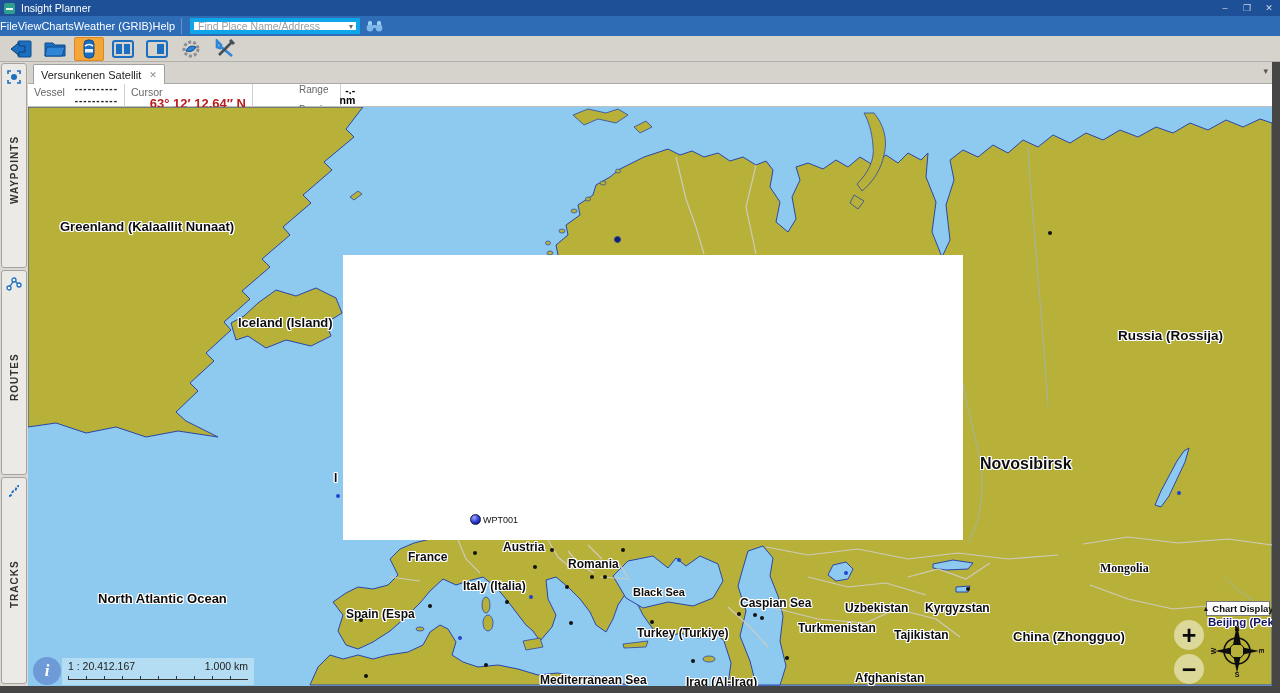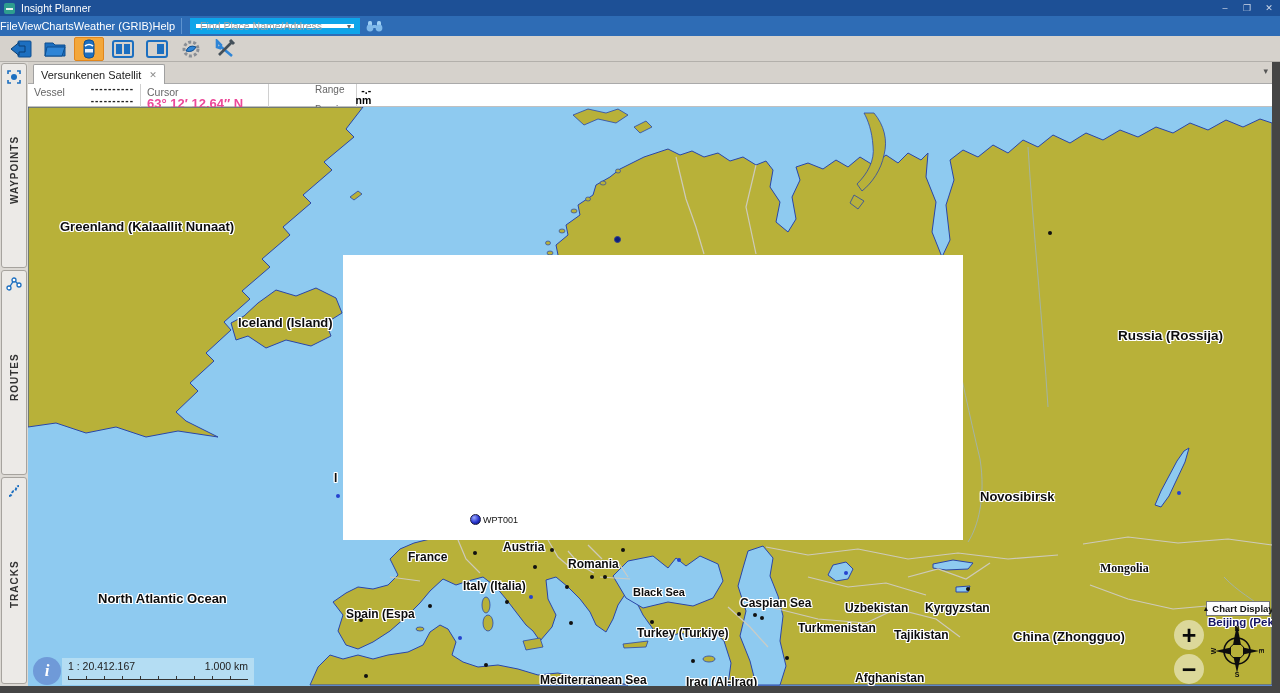--- a/index.html
+++ b/index.html
@@ -14,21 +14,21 @@
   #app-icon:before { content:""; position:absolute; left:2px; top:5px; width:7px; height:2px; background:#e8f4f0; }
   #win-controls { margin-left:auto; display:flex; align-items:center; }
   .winbtn { width:22px; height:16px; display:flex; align-items:center; justify-content:center;
             color:#cfd8e8; font-size:9px; cursor:default; }
 
   
   #menubar { position:absolute; left:0; top:16px; width:1280px; height:20px; background:#2e6cb5;
              display:flex; align-items:center; color:#fff; font-size:11px; }
   .menu-item { padding:0 0; height:20px; display:flex; align-items:center; }
   #search-wrap { margin-left:6px; padding-left:8px; border-left:1px solid #5d93cf; display:flex; align-items:center; }
-  #search-box { width:170px; height:16px; background:#fff; border:6px solid #0ea5e9; display:flex;
+  #search-box { width:170px; height:16px; background:#fff; border:4px solid #0ea5e9; display:flex;
                 align-items:center; font-size:10.5px; }
   #search-placeholder { color:#9aa0a6; padding-left:4px; flex:1; overflow:hidden; white-space:nowrap; }
   #search-chevron { color:#666; font-size:8px; padding-right:3px; }
   #binoculars-btn { width:20px; height:16px; margin-left:4px; display:flex; align-items:center; justify-content:center; }
 
   
   #toolbar { position:absolute; left:0; top:36px; width:1280px; height:26px; background:#d6d2cc;
              border-bottom:1px solid #b3b0ab; display:flex; align-items:center; padding-left:6px; }
   .tool-btn { width:30px; height:24px; display:flex; align-items:center; justify-content:center; margin-right:4px; }
   .tool-btn.active { background:#f3a73a; border:1px solid #e1861c; border-radius:2px; }
@@ -51,23 +51,23 @@
   #tab-overflow { position:absolute; right:4px; top:4px; color:#555; font-size:9px; }
 
   
   #infobar { position:absolute; left:28px; top:84px; width:1244px; height:23px; background:#fff;
              display:flex; font-size:10.5px; border-bottom:1px solid #c0c0c0; }
   .info-sec { height:23px; padding:0 6px; display:flex; }
   .sep { border-right:1px solid #d0d0d0; }
   .info-lab { color:#666; margin-right:5px; line-height:12px; }
   .two-rows { display:flex; flex-direction:column; justify-content:space-between; padding:0 0 1px; }
   .dashes { font-weight:bold; color:#222; letter-spacing:1px; font-size:10px; text-align:right; line-height:10px; }
-  .coord { font-weight:bold; color:#ec4899; font-size:13px; line-height:11px; }
+  .coord { font-weight:bold; color:#b91c1c; font-size:13px; line-height:11px; text-align:right; }
   .rb-val { font-weight:bold; color:#000; font-size:10.5px; line-height:10px; text-align:right; }
-  #vessel-sec { width:113px; }  #cursor-sec { width:128px;flex-direction:column; } #rb-sec { width:88px; }
+  #vessel-sec { width:97px; }  #cursor-sec { width:128px;flex-direction:column; } #rb-sec { width:88px; }
   .rb-grid { display:grid; grid-template-columns:auto 1fr; column-gap:6px; align-content:space-between; padding:1px 0 2px; }
   .rb-lab { color:#666; font-size:10px; line-height:10px; }
 
   
   #map { position:absolute; left:28px; top:107px; width:1244px; height:579px; background:#8ecaf0; overflow:hidden; }
   #map svg.base { position:absolute; left:0; top:0; }
   .maplabel { position:absolute; font-weight:bold; font-size:12px; color:#0d0d0d; white-space:nowrap;
               text-shadow:1px 0 0 #fff,-1px 0 0 #fff,0 1px 0 #fff,0 -1px 0 #fff,1px 1px 0 #fff,-1px -1px 0 #fff,1px -1px 0 #fff,-1px 1px 0 #fff; }
   .maplabel.city-capital { color:#141464; }
   .dot { position:absolute; width:4px; height:4px; border-radius:50%; background:#111; margin:-2px 0 0 -2px; }
@@ -319,21 +319,21 @@
       </g>
     </svg>
 
     <div id="white-panel"></div>
 
     <div id="map-labels">
         <div class="maplabel" style="left: 32px; top: 112px; font-size: 13px;">Greenland (Kalaallit Nunaat)</div>
         <div class="maplabel" style="left: 210px; top: 208px; font-size: 13px;">Iceland (Island)</div>
         <div class="maplabel" style="left: 1090px; top: 221px; font-size: 13.5px;">Russia (Rossija)</div>
         <div class="maplabel" style="left: 70px; top: 484px; font-size: 13px;">North Atlantic Ocean</div>
-        <div class="maplabel" style="left: 952px; top: 348px; font-size: 13px; margin-top: 34px;">Novosibirsk</div>
+        <div class="maplabel" style="left: 952px; top: 348px; font-size: 16px;">Novosibirsk</div>
         <div class="maplabel" style="left: 306px; top: 364px; font-size: 12px;">I</div>
         <div class="maplabel" style="left: 380px; top: 443px; font-size: 12px;">France</div>
         <div class="maplabel" style="left: 475px; top: 433px; font-size: 12px;">Austria</div>
         <div class="maplabel" style="left: 540px; top: 450px; font-size: 12px;">Romania</div>
         <div class="maplabel" style="left: 435px; top: 472px; font-size: 12px;">Italy (Italia)</div>
         <div class="maplabel" style="left: 318px; top: 500px; font-size: 12px;">Spain (Espa</div>
         <div class="maplabel" style="left: 605px; top: 479px; font-size: 11px;">Black Sea</div>
         <div class="maplabel" style="left: 609px; top: 519px; font-size: 12px;">Turkey (Turkiye)</div>
         <div class="maplabel" style="left: 512px; top: 566px; font-size: 12px;">Mediterranean Sea</div>
         <div class="maplabel" style="left: 658px; top: 568px; font-size: 12px;">Iraq (Al-Iraq)</div>

